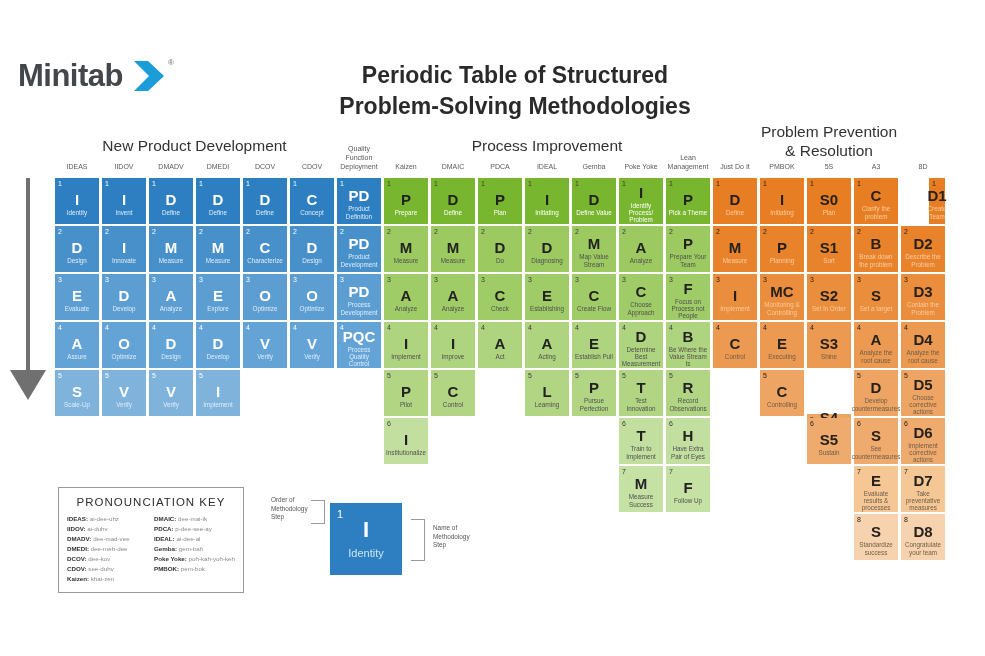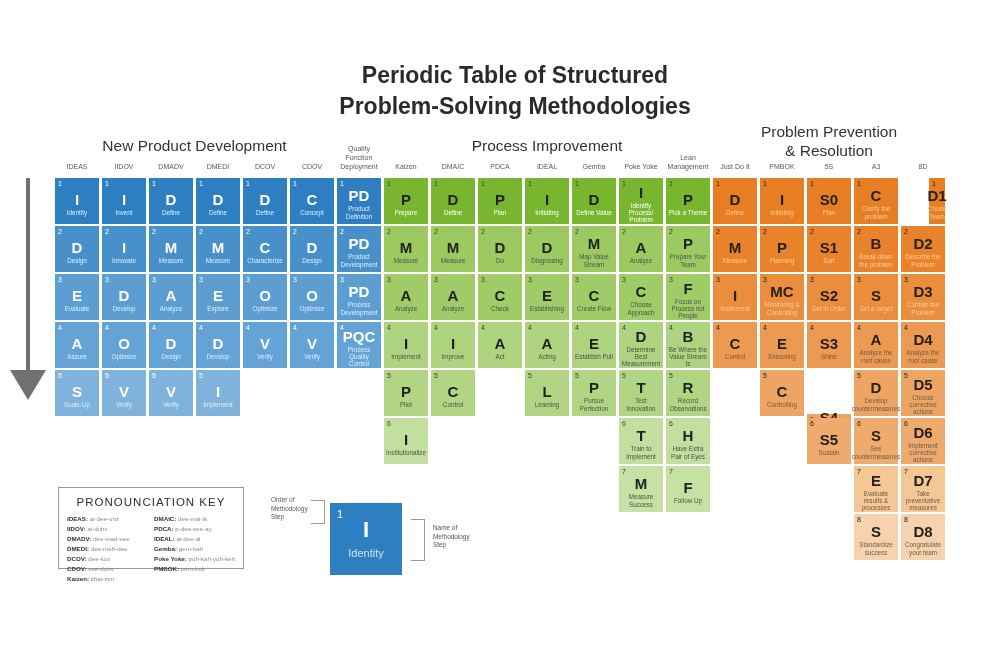--- a/index.html
+++ b/index.html
@@ -47,21 +47,21 @@
   .orange .name{color:#6E5C48;}
   .orange.r1 .name,.orange.r2 .name,.orange.r3 .name{color:#F7CD9E;}
 
   
   .down-arrow .shaft{position:absolute;left:26px;top:178px;width:4px;height:192px;background:#707070;}
   .down-arrow .head{position:absolute;left:10px;top:370px;width:0;height:0;
                     border-left:18px solid transparent;border-right:18px solid transparent;
                     border-top:30px solid #707070;}
 
   
-  .pron-box{position:absolute;left:58px;top:487px;width:186px;height:82px;
+  .pron-box{position:absolute;left:58px;top:487px;width:186px;height:106px;
             border:1px solid #9a9a9a;background:#fff;box-sizing:border-box;padding:8px 8px 4px;}
   .pron-title{text-align:center;font-size:11.5px;color:#2e2e2e;letter-spacing:1px;margin-bottom:6px;}
   .pron-cols{display:flex;gap:8px;}
   .pron-col{flex:1;}
   .pron-entry{font-size:6.2px;line-height:1.6;color:#8a8a8a;white-space:nowrap;}
   .pron-entry b{color:#333;}
 
   
   .legend{position:absolute;left:255px;top:488px;width:270px;height:110px;}
   .legend-order-label{position:absolute;left:16px;top:8px;width:44px;font-size:6.4px;
@@ -76,20 +76,27 @@
   .legend-bracket-right{position:absolute;left:156px;top:31px;width:13px;height:40px;
                         border-top:1px solid #999;border-right:1px solid #999;border-bottom:1px solid #999;}
   .legend-name-label{position:absolute;left:178px;top:36px;width:70px;font-size:6.4px;
                      color:#555;line-height:1.35;white-space:pre-line;}
 </style>
 </head>
 <body>
 
 <div class="canvas">
 
+  <div class="logo">
+    <span class="logo-text">Minitab</span>
+    <svg class="logo-mark" viewBox="0 0 32 32" aria-hidden="true">
+      <polygon points="0,0 15,0 32,16 15,32 0,32 16,16" fill="#1B9DD9"></polygon>
+    </svg>
+    <span class="logo-reg">®</span>
+  </div>
 
   <div class="main-title">
     <div>Periodic Table of Structured</div>
     <div>Problem-Solving Methodologies</div>
   </div>
 
   <div class="section-title st-npd">New Product Development</div>
   <div class="section-title st-pi">Process Improvement</div>
   <div class="section-title st-ppr">Problem Prevention
 &amp; Resolution</div>

